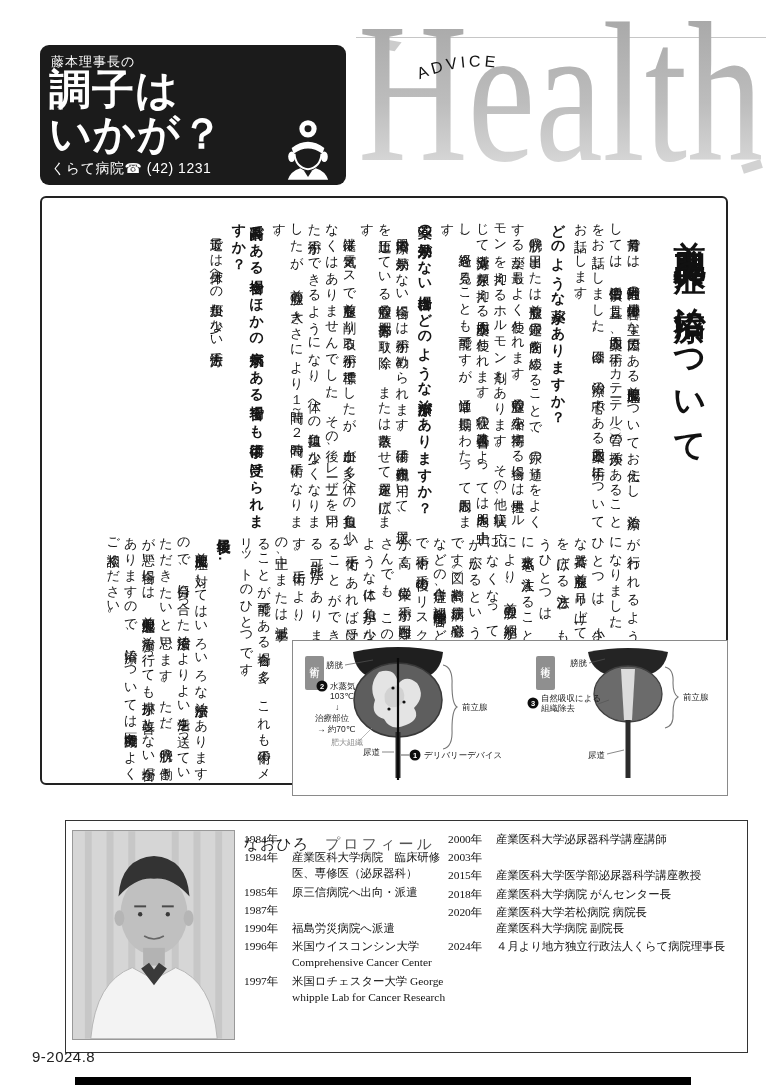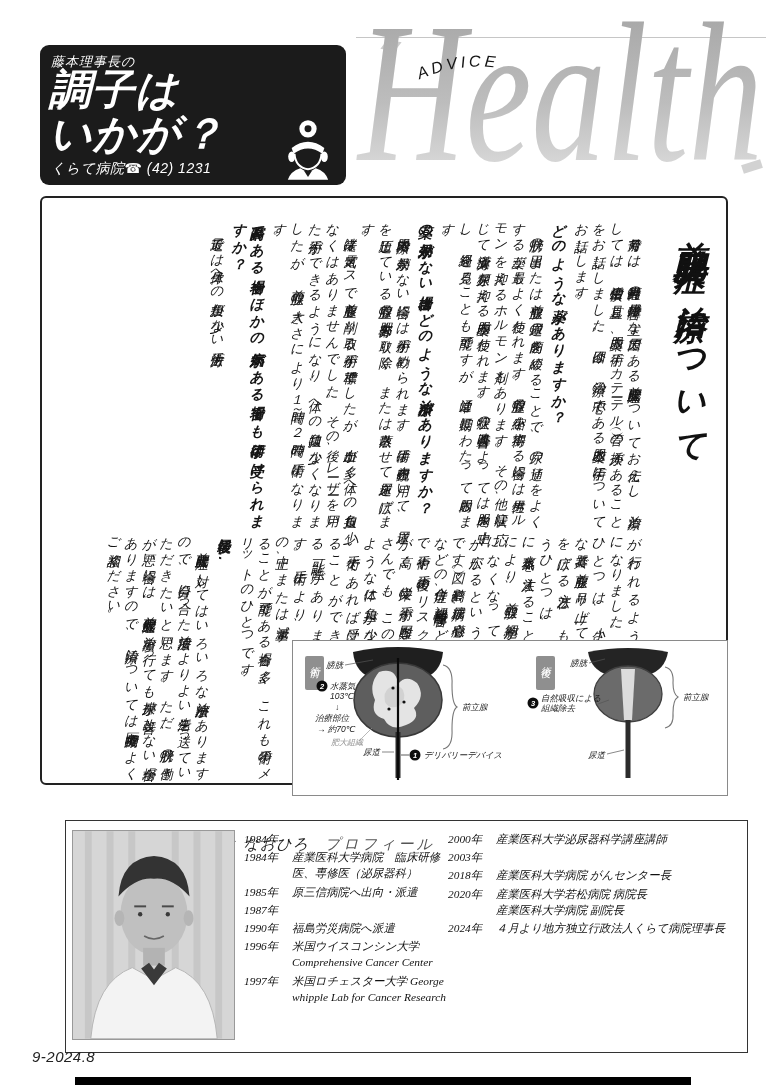--- a/index.html
+++ b/index.html
@@ -3,21 +3,21 @@
 <meta charset="utf-8">
 <style>
   :root{
     --sans:"Liberation Sans","DejaVu Sans",sans-serif;
     --serif:"Liberation Serif","DejaVu Serif",serif;
     --ink:#1a1a1a;
   }
   *{box-sizing:border-box;}
   html,body{margin:0;padding:0;background:#ffffff;}
   .page{position:relative;width:768px;height:1085px;background:#fff;overflow:hidden;
-        font-family:var(--sans);color:var(--ink);font-style:italic;}
+        font-family:var(--sans);color:var(--ink);}
 
   
   .top-line{position:absolute;left:356px;top:37px;width:410px;height:1px;background:#c6c6c6;}
   .curl-a{position:absolute;left:383px;top:41px;width:16px;height:9px;background:#cccccc;
           transform:skewX(-32deg) rotate(9deg);}
   .curl-b{position:absolute;left:742px;top:162px;width:20px;height:9px;background:#d2d2d2;
           transform:rotate(-18deg);}
 
   .badge{position:absolute;left:40px;top:45px;width:306px;height:140px;background:#1b1b1b;
          border-radius:9px;color:#fff;}
@@ -264,20 +264,24 @@
 
         <div class="tl-row">
           <span class="tl-year">2000年</span>
           <span class="tl-text">産業医科大学泌尿器科学講座講師</span>
         </div>
 
         <div class="tl-row">
           <span class="tl-year">2003年</span>
         </div>
 
+        <div class="tl-row">
+          <span class="tl-year">2015年</span>
+          <span class="tl-text">産業医科大学医学部泌尿器科学講座教授</span>
+        </div>
 
         <div class="tl-row">
           <span class="tl-year">2018年</span>
           <span class="tl-text">産業医科大学病院 がんセンター長</span>
         </div>
 
         <div class="tl-row">
           <span class="tl-year">2020年</span>
           <span class="tl-text">産業医科大学若松病院 病院長
 産業医科大学病院 副院長</span>

